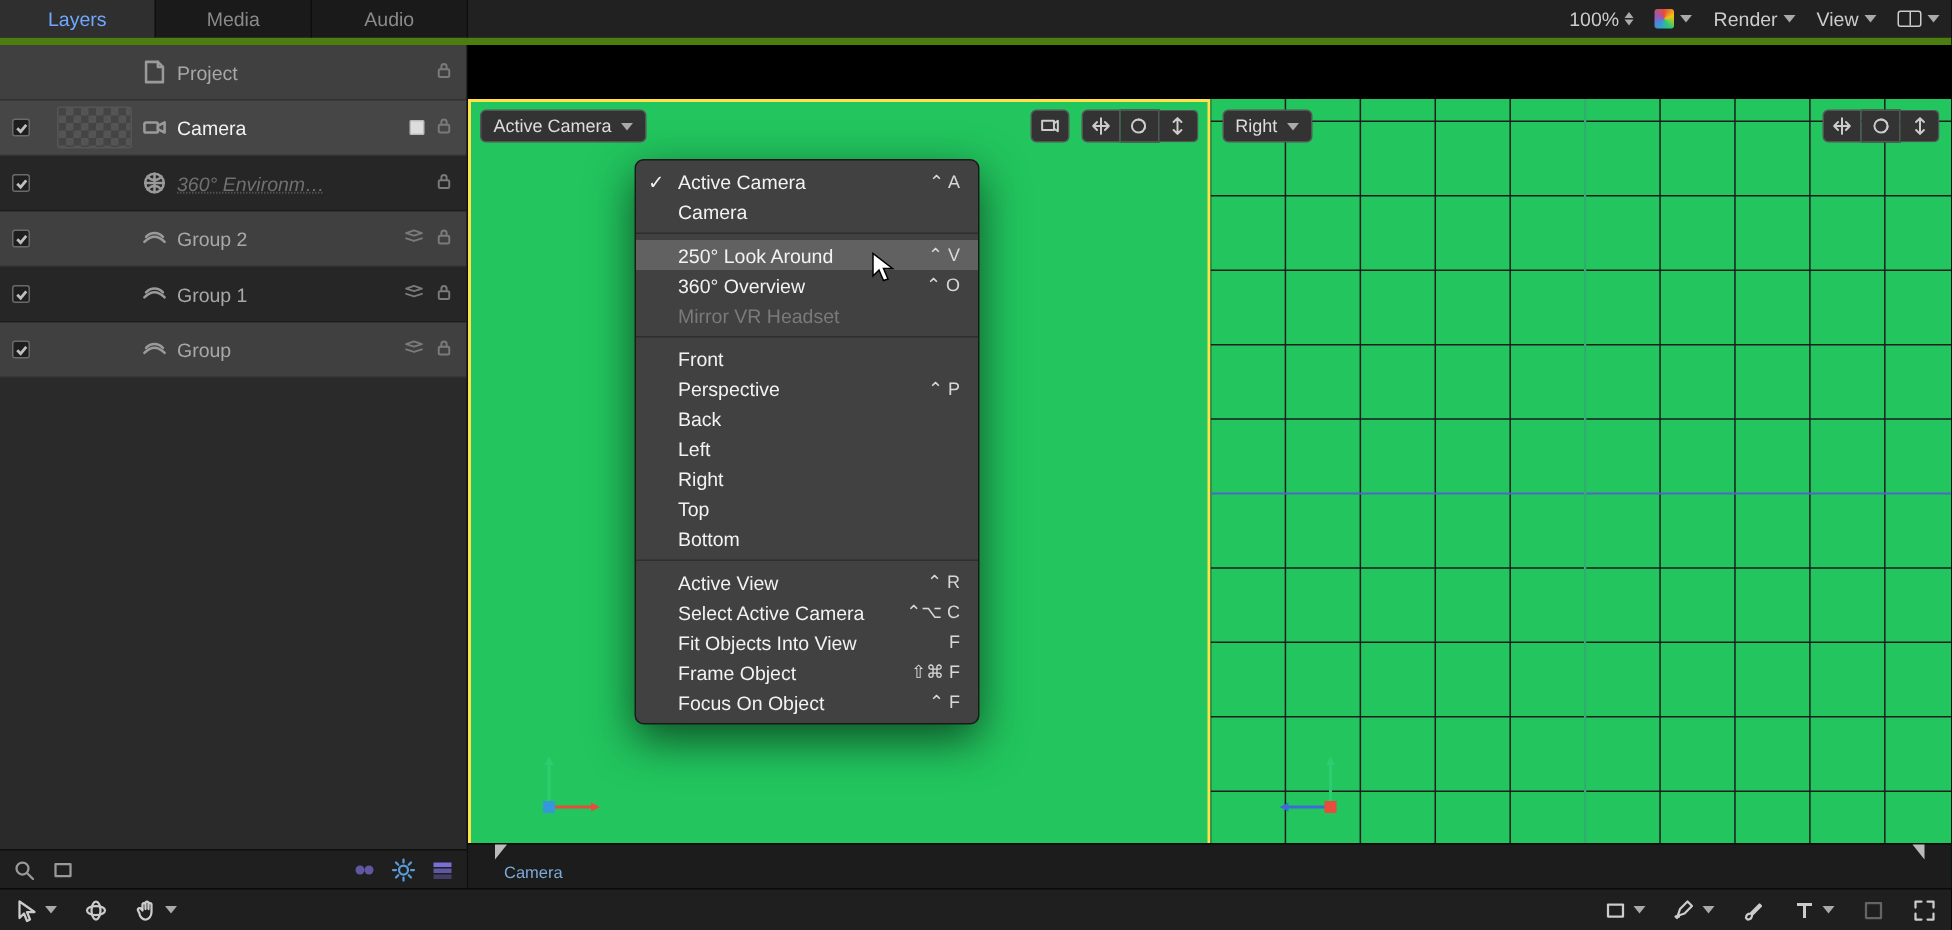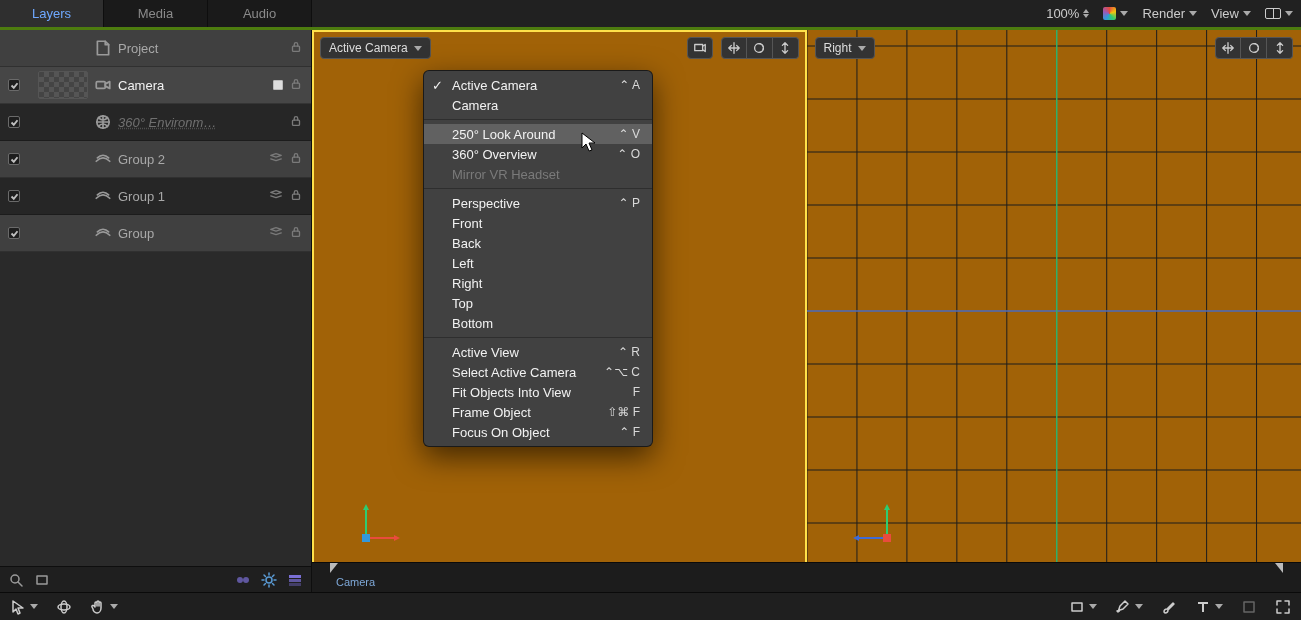--- a/index.html
+++ b/index.html
@@ -26,21 +26,21 @@
     margin: 0; padding: 0; width: 1301px; height: 620px;
     background: #000; font-family: -apple-system, "Helvetica Neue", Arial, sans-serif;
     font-size: 13px; color: var(--text-normal); overflow: hidden;
     user-select: none;
   }
   .root { display: flex; flex-direction: column; width: 1301px; height: 620px; }
 
   
   .topbar {
     height: 30px; display: flex; align-items: stretch;
-    background: var(--bg-darker); border-bottom: 3px solid #4d7c0f;
+    background: var(--bg-darker); border-bottom: 5px solid #4d7c0f;
   }
   .tabs { display: flex; width: 312px; }
   .tab {
     flex: 1; display: flex; align-items: center; justify-content: center;
     background: var(--bg-darkest); border-right: 1px solid #0e0e0e;
     color: var(--text-dim); cursor: pointer;
   }
   .tab.active { background: var(--bg-panel); color: var(--accent-blue); }
   .top-right {
     flex: 1; display: flex; align-items: center; justify-content: flex-end;
@@ -101,21 +101,21 @@
   .layers-bottom {
     height: 26px; display:flex; align-items:center; padding: 0 8px;
     background: #1f1f1f; border-top:1px solid #0e0e0e; gap:10px;
   }
   .layers-bottom .right { margin-left:auto; display:flex; gap:10px; align-items:center;}
   .bb-icon{ width:16px;height:16px; display:inline-flex;align-items:center;justify-content:center; color:#9a9a9a;}
 
   
   .viewports { flex: 1; display: flex; flex-direction: column; background: #000; position: relative; }
   .vp-row { flex: 1; display: flex; }
-  .viewport { flex: 1; position: relative; background: #a16207; min-width:0; }
+  .viewport { flex: 1; position: relative; background: #22c55e; min-width:0;margin-top:36px; }
   .viewport.active { outline: 2px solid var(--viewport-yellow); outline-offset: -2px; }
   .vp-header {
     position: absolute; top: 6px; left: 8px; right: 8px; height: 24px;
     display: flex; gap: 8px; align-items: center; z-index: 3;
   }
   .vp-select {
     height: 22px; padding: 0 8px; display: inline-flex; align-items: center; gap: 6px;
     background: #333; border: 1px solid #555; border-radius: 4px;
     color: #ddd; font-size: 12px; cursor: pointer;
   }
@@ -484,26 +484,26 @@
               <div class="ctx-item">
                 <span>360° Overview</span>
                 <span class="ctx-short">⌃ O</span>
               </div>
               <div class="ctx-item disabled">
                 <span>Mirror VR Headset</span>
                 <span class="ctx-short"></span>
               </div>
               <div class="ctx-sep"></div>
               <div class="ctx-item">
+                <span>Front</span>
+                <span class="ctx-short"></span>
+              </div>
+              <div class="ctx-item">
                 <span>Perspective</span>
                 <span class="ctx-short">⌃ P</span>
-              </div>
-              <div class="ctx-item">
-                <span>Front</span>
-                <span class="ctx-short"></span>
               </div>
               <div class="ctx-item">
                 <span>Back</span>
                 <span class="ctx-short"></span>
               </div>
               <div class="ctx-item">
                 <span>Left</span>
                 <span class="ctx-short"></span>
               </div>
               <div class="ctx-item">

